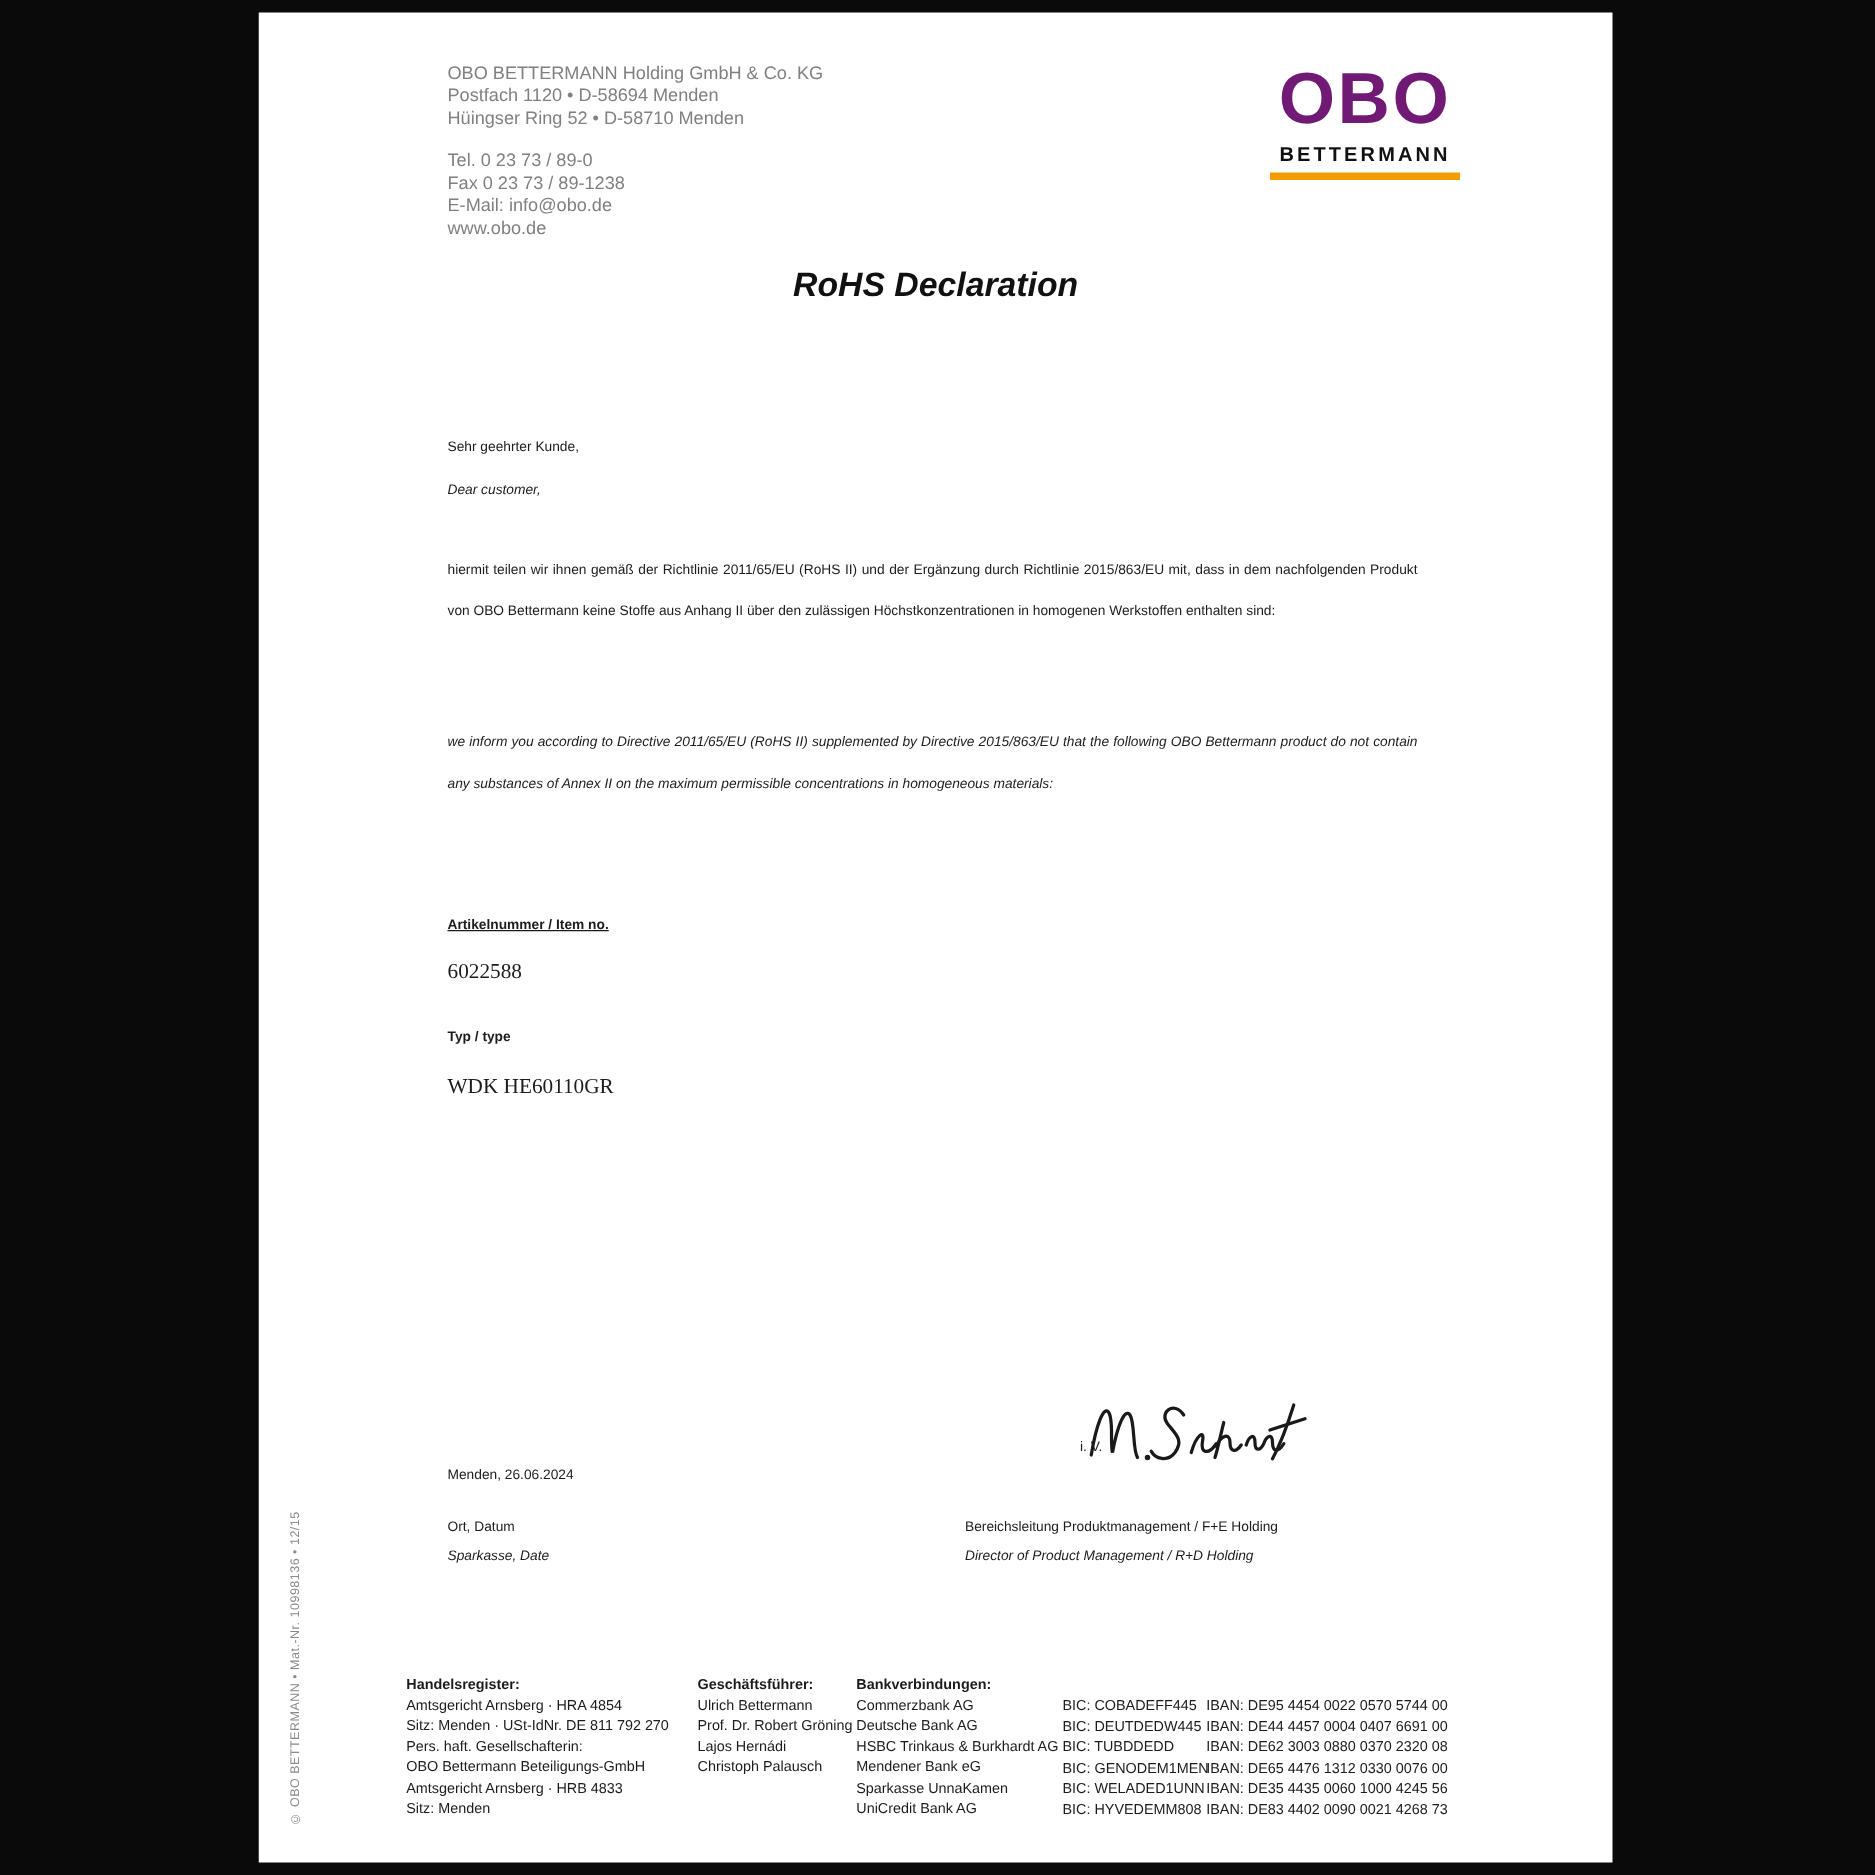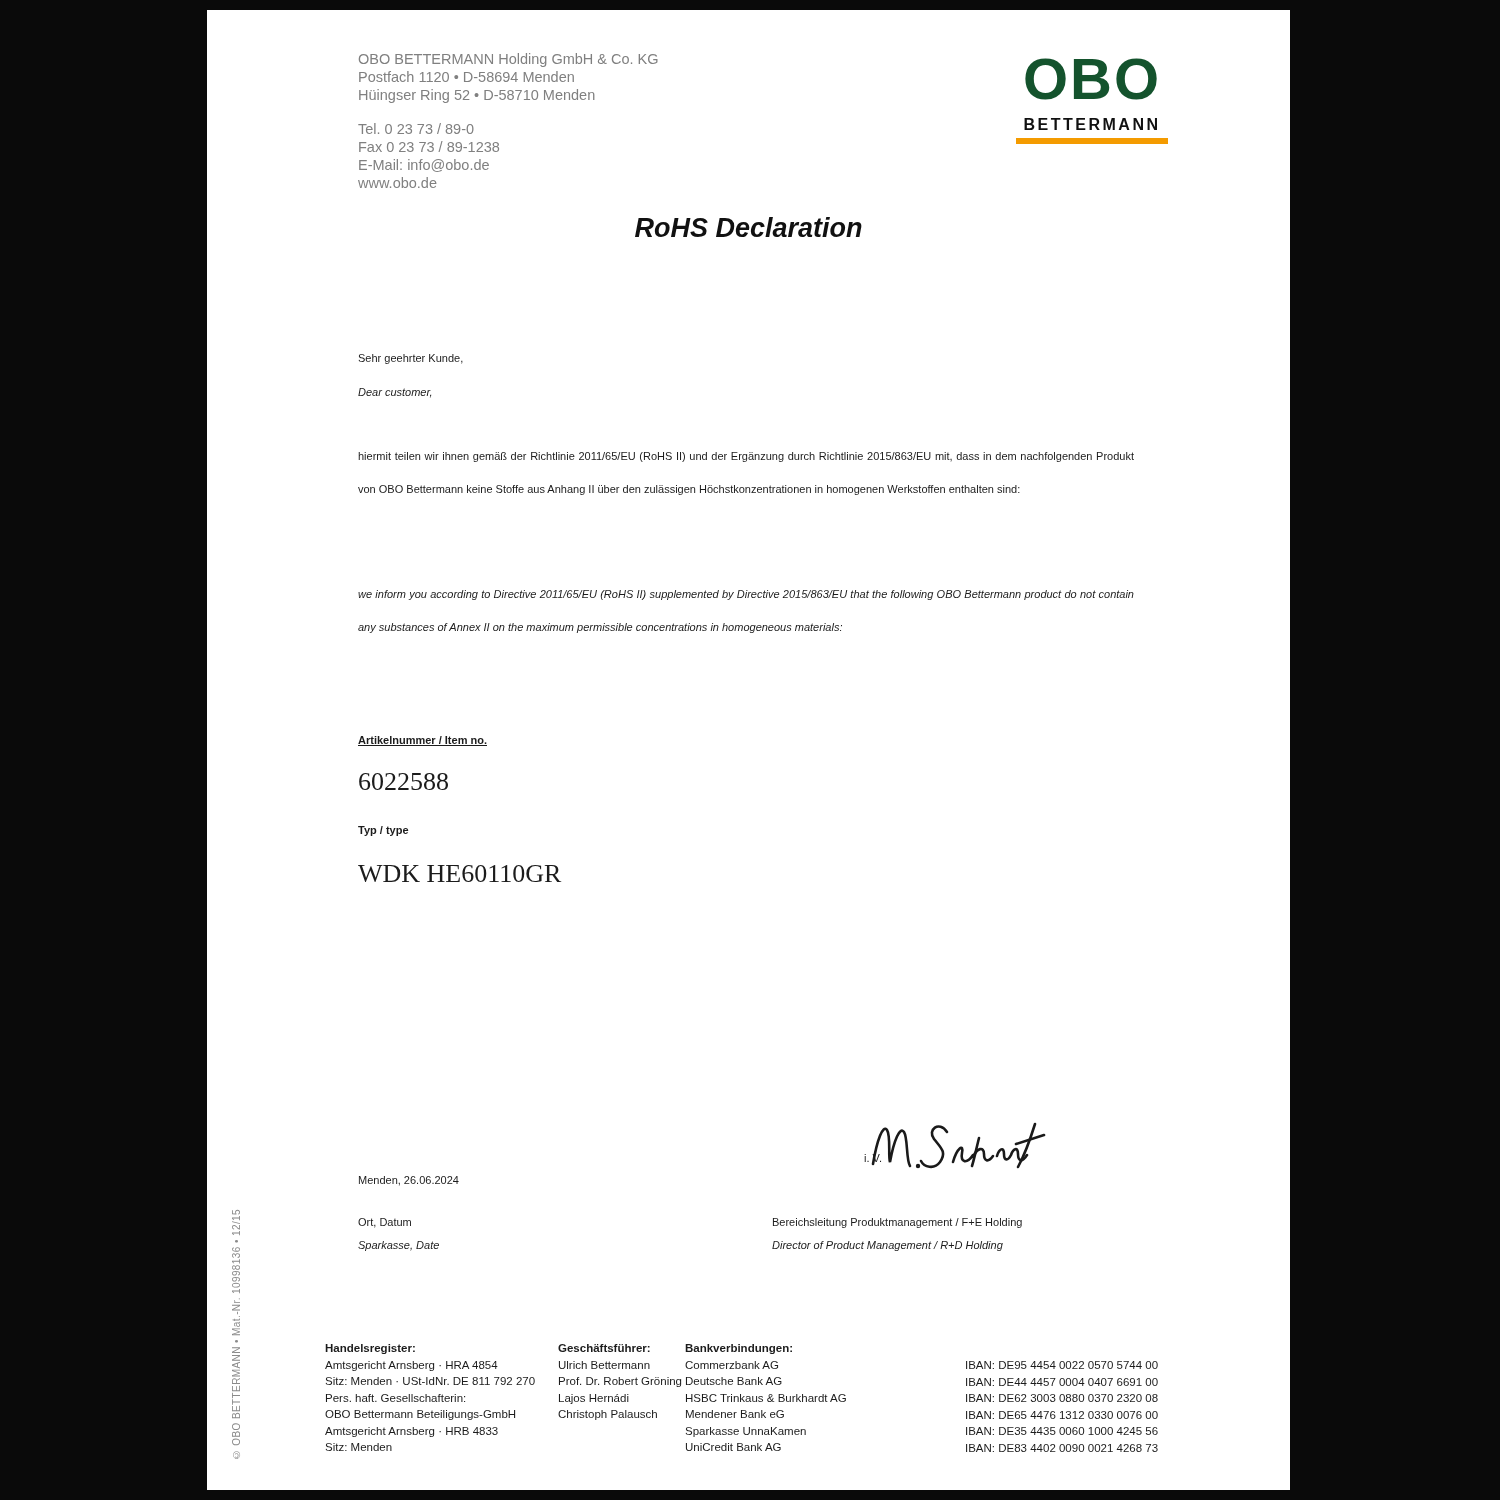--- a/index.html
+++ b/index.html
@@ -8,41 +8,41 @@
   .page{position:absolute;left:207px;top:10px;width:1083px;height:1480px;background:#ffffff;color:#1c1c1c;}
 
   .abs{position:absolute;}
 
   
   .header-address{left:151px;top:40px;font-size:14.5px;line-height:18px;color:#808080;}
   .header-address .gap{height:16px;}
 
   
   .logo{right:122px;top:40px;width:152px;text-align:center;}
-  .logo-obo{font-size:58px;line-height:58px;font-weight:bold;color:#14532d;letter-spacing:2px;
+  .logo-obo{font-size:58px;line-height:58px;font-weight:bold;color:#701a75;letter-spacing:2px;
             font-family:"Liberation Sans", sans-serif;}
   .logo-sub{margin-top:8px;font-size:16px;font-weight:bold;color:#111;letter-spacing:2.5px;}
   .logo-bar{margin-top:4px;height:6px;background:#f49b00;}
 
   
   .title{left:0;right:0;top:198px;text-align:center;color:#111;}
   .title-de{font-size:27px;font-weight:bold;letter-spacing:1px;}
   .title-en{font-size:27px;font-weight:bold;font-style:italic;margin-top:5px;}
 
   .body-text{font-size:11px;color:#1c1c1c;}
   .salutation-de{left:151px;top:342px;}
   .salutation-en{left:151px;top:376px;font-style:italic;}
 
   .para{left:151px;top:0;width:776px;line-height:32.5px;text-align:justify;margin:0;}
   .para-de{top:430px;}
   .para-en{top:568px;font-style:italic;}
 
   .label{left:151px;font-weight:bold;}
   .article-label{top:724px;text-decoration:underline;}
-  .value{left:151px;font-family:"Liberation Serif", serif;font-size:26px;}
+  .value{left:151px;font-family:"Liberation Serif", serif;font-size:17px;}
   .article-value{top:757px;}
   .type-label{top:814px;}
   .type-value{top:849px;}
 
   .iv{left:657px;top:1142px;}
   .signature{left:660px;top:1100px;}
 
   .place-date{left:151px;top:1164px;}
   .ort{left:151px;top:1206px;}
   .loc{left:151px;top:1229px;font-style:italic;}
@@ -138,20 +138,28 @@
     </div>
 
     <div class="f-col" style="left:351px">
       <div class="f-title">Geschäftsführer:</div>
       <div>Ulrich Bettermann</div>
       <div>Prof. Dr. Robert Gröning</div>
       <div>Lajos Hernádi</div>
       <div>Christoph Palausch</div>
     </div>
 
+    <div class="f-col f-col-sub" style="left:643px">
+      <div>BIC: COBADEFF445</div>
+      <div>BIC: DEUTDEDW445</div>
+      <div>BIC: TUBDDEDD</div>
+      <div>BIC: GENODEM1MEN</div>
+      <div>BIC: WELADED1UNN</div>
+      <div>BIC: HYVEDEMM808</div>
+    </div>
 
     <div class="f-col f-col-sub" style="left:758px">
       <div>IBAN: DE95 4454 0022 0570 5744 00</div>
       <div>IBAN: DE44 4457 0004 0407 6691 00</div>
       <div>IBAN: DE62 3003 0880 0370 2320 08</div>
       <div>IBAN: DE65 4476 1312 0330 0076 00</div>
       <div>IBAN: DE35 4435 0060 1000 4245 56</div>
       <div>IBAN: DE83 4402 0090 0021 4268 73</div>
     </div>
 

